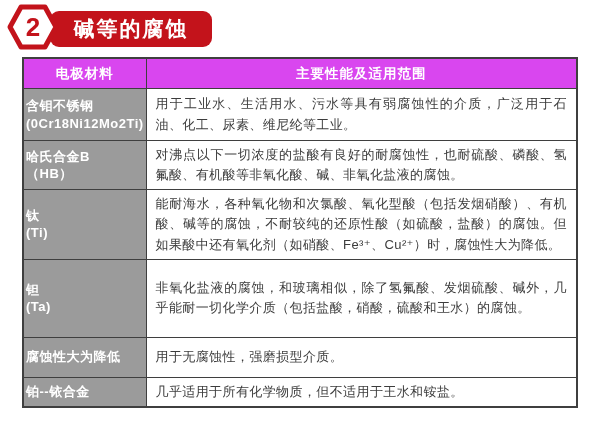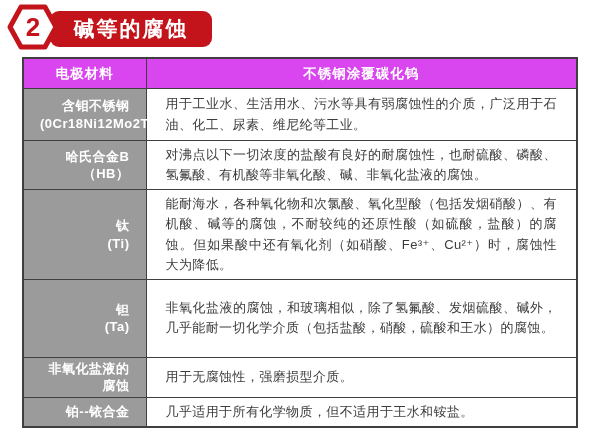--- a/index.html
+++ b/index.html
@@ -22,25 +22,25 @@
     position:absolute;left:22px;top:57px;width:556px;
     border-collapse:collapse;table-layout:fixed;
     border:2px solid #3f3f3f;
   }
   table.sel th,table.sel td{border:1px solid #3f3f3f;}
   table.sel th{
     background:#d946ef;color:#ffffff;font-size:13.5px;font-weight:bold;
     height:27px;letter-spacing:1px;
   }
   td.mat{
-    background:#9b9b9b;color:#ffffff;font-weight:bold;text-align:right;
-    font-size:13px;line-height:1.35;padding:2px 16px;letter-spacing:0.5px;
+    background:#9b9b9b;color:#ffffff;font-weight:bold;text-align:left;
+    font-size:13px;line-height:1.35;padding:2px 2px;letter-spacing:0.5px;
   }
   td.desc{
-    font-size:13px;color:#3c3c3c;padding:4px 19px;line-height:1.55;
+    font-size:13px;color:#3c3c3c;padding:4px 9px;line-height:1.55;
     text-align:justify;letter-spacing:0.4px;
   }
   tbody tr:nth-child(1){height:52px;}
   tbody tr:nth-child(2){height:45px;}
   tbody tr:nth-child(3){height:67px;}
   tbody tr:nth-child(4){height:78px;}
   tbody tr:nth-child(5){height:40px;}
   tbody tr:nth-child(6){height:28px;}
   tbody tr:nth-child(7){height:27px;}
 </style>
@@ -58,21 +58,21 @@
 </div>
 
 <table class="sel">
   <colgroup>
       <col style="width:123px">
       <col>
     </colgroup>
   <thead>
     <tr>
       <th>电极材料</th>
-      <th>不锈钢涂覆碳化钨</th>
+      <th>主要性能及适用范围</th>
     </tr>
   </thead>
   <tbody>
     <tr>
       <td class="mat">
         <div>含钼不锈钢</div>
         <div>(0Cr18Ni12Mo2Ti)</div>
       </td>
       <td class="desc">用于工业水、生活用水、污水等具有弱腐蚀性的介质，广泛用于石油、化工、尿素、维尼纶等工业。</td>
     </tr>
@@ -92,21 +92,21 @@
     </tr>
     <tr>
       <td class="mat">
         <div>钽</div>
         <div>(Ta)</div>
       </td>
       <td class="desc">非氧化盐液的腐蚀，和玻璃相似，除了氢氟酸、发烟硫酸、碱外，几乎能耐一切化学介质（包括盐酸，硝酸，硫酸和王水）的腐蚀。</td>
     </tr>
     <tr>
       <td class="mat">
-        <div>非氧化盐液的腐蚀</div>
+        <div>腐蚀性大为降低</div>
       </td>
       <td class="desc">用于无腐蚀性，强磨损型介质。</td>
     </tr>
     <tr>
       <td class="mat">
         <div>铂--铱合金</div>
       </td>
       <td class="desc">几乎适用于所有化学物质，但不适用于王水和铵盐。</td>
     </tr>
   </tbody>

